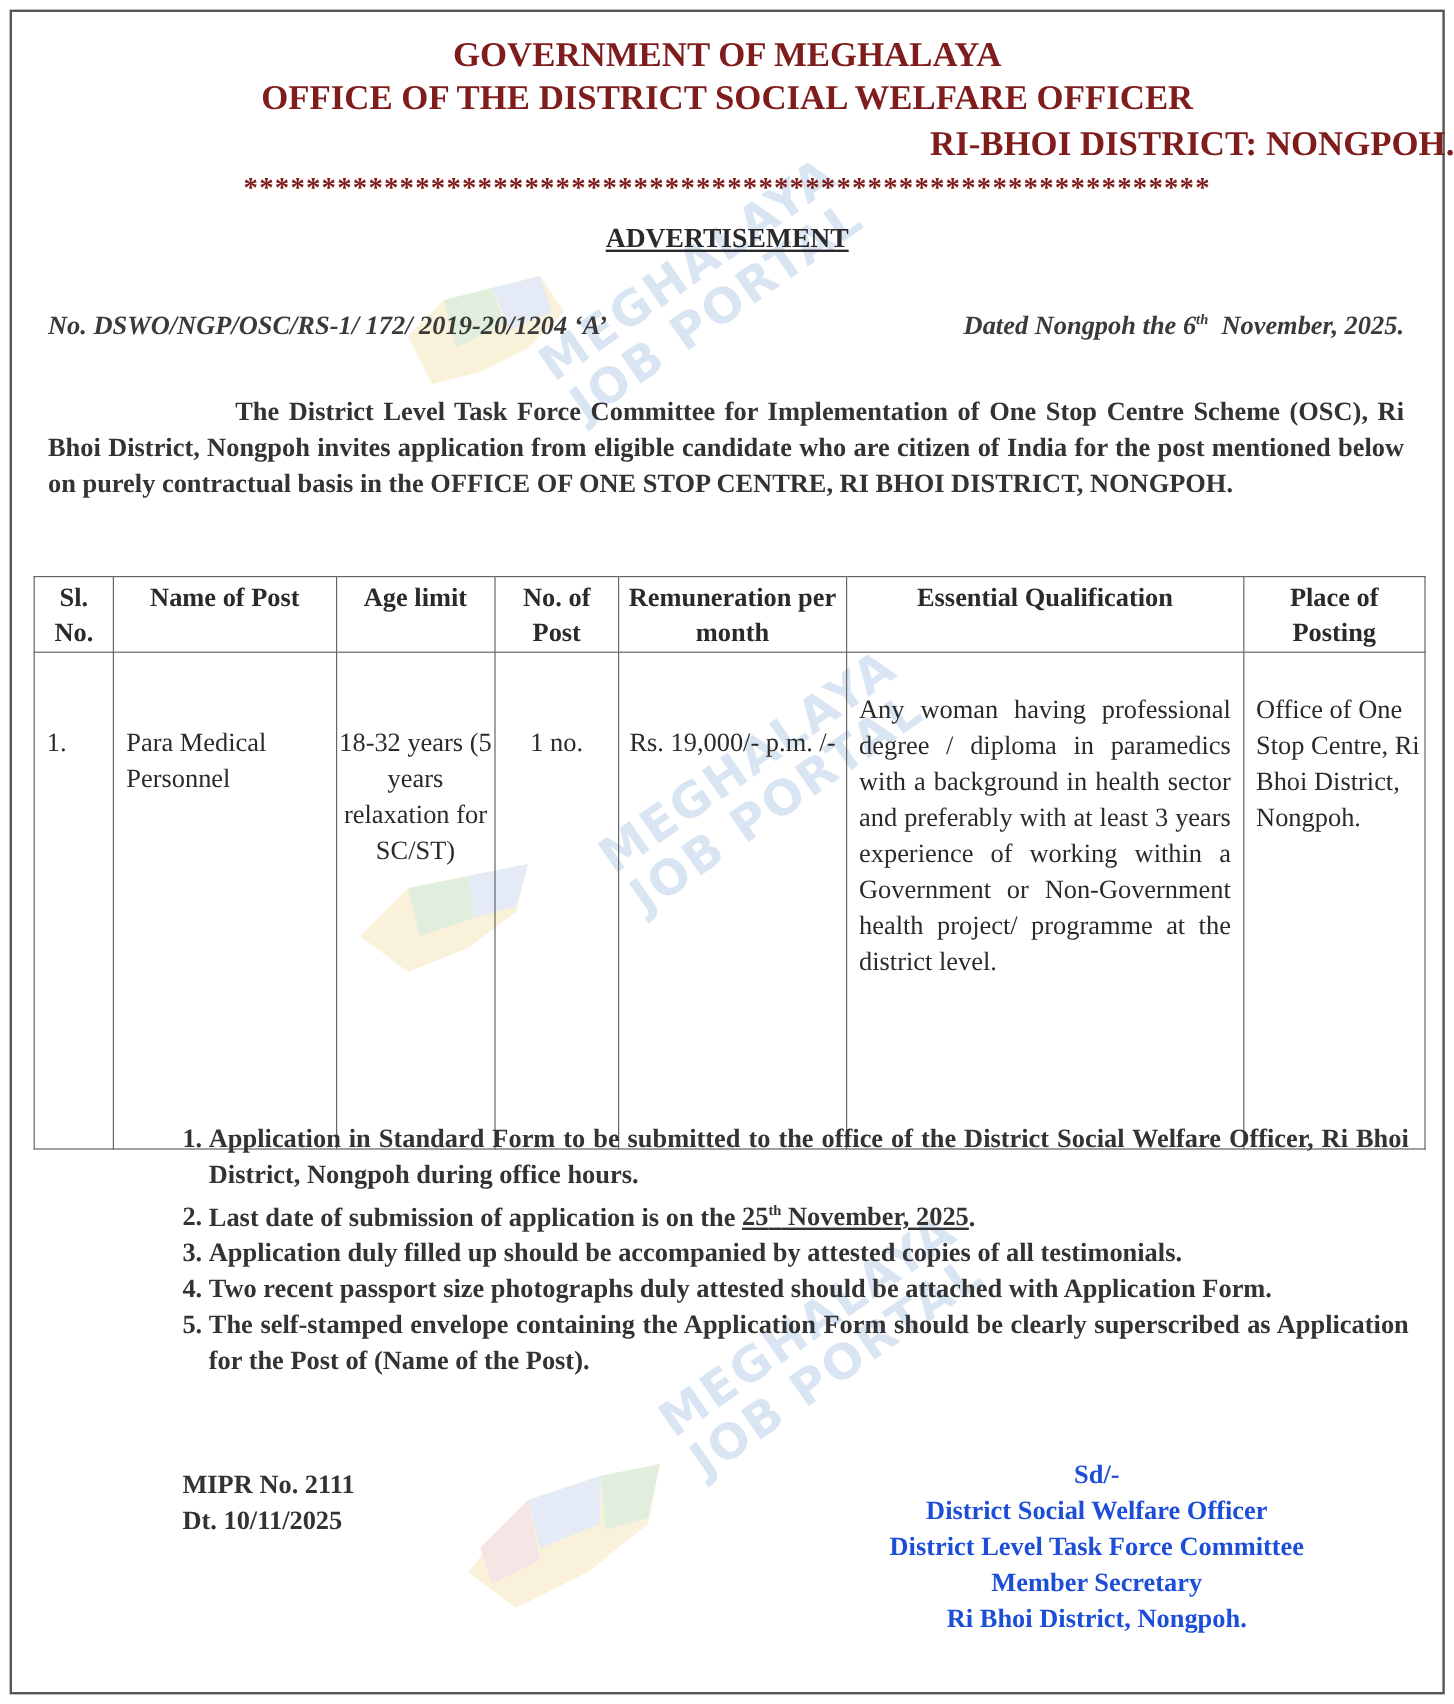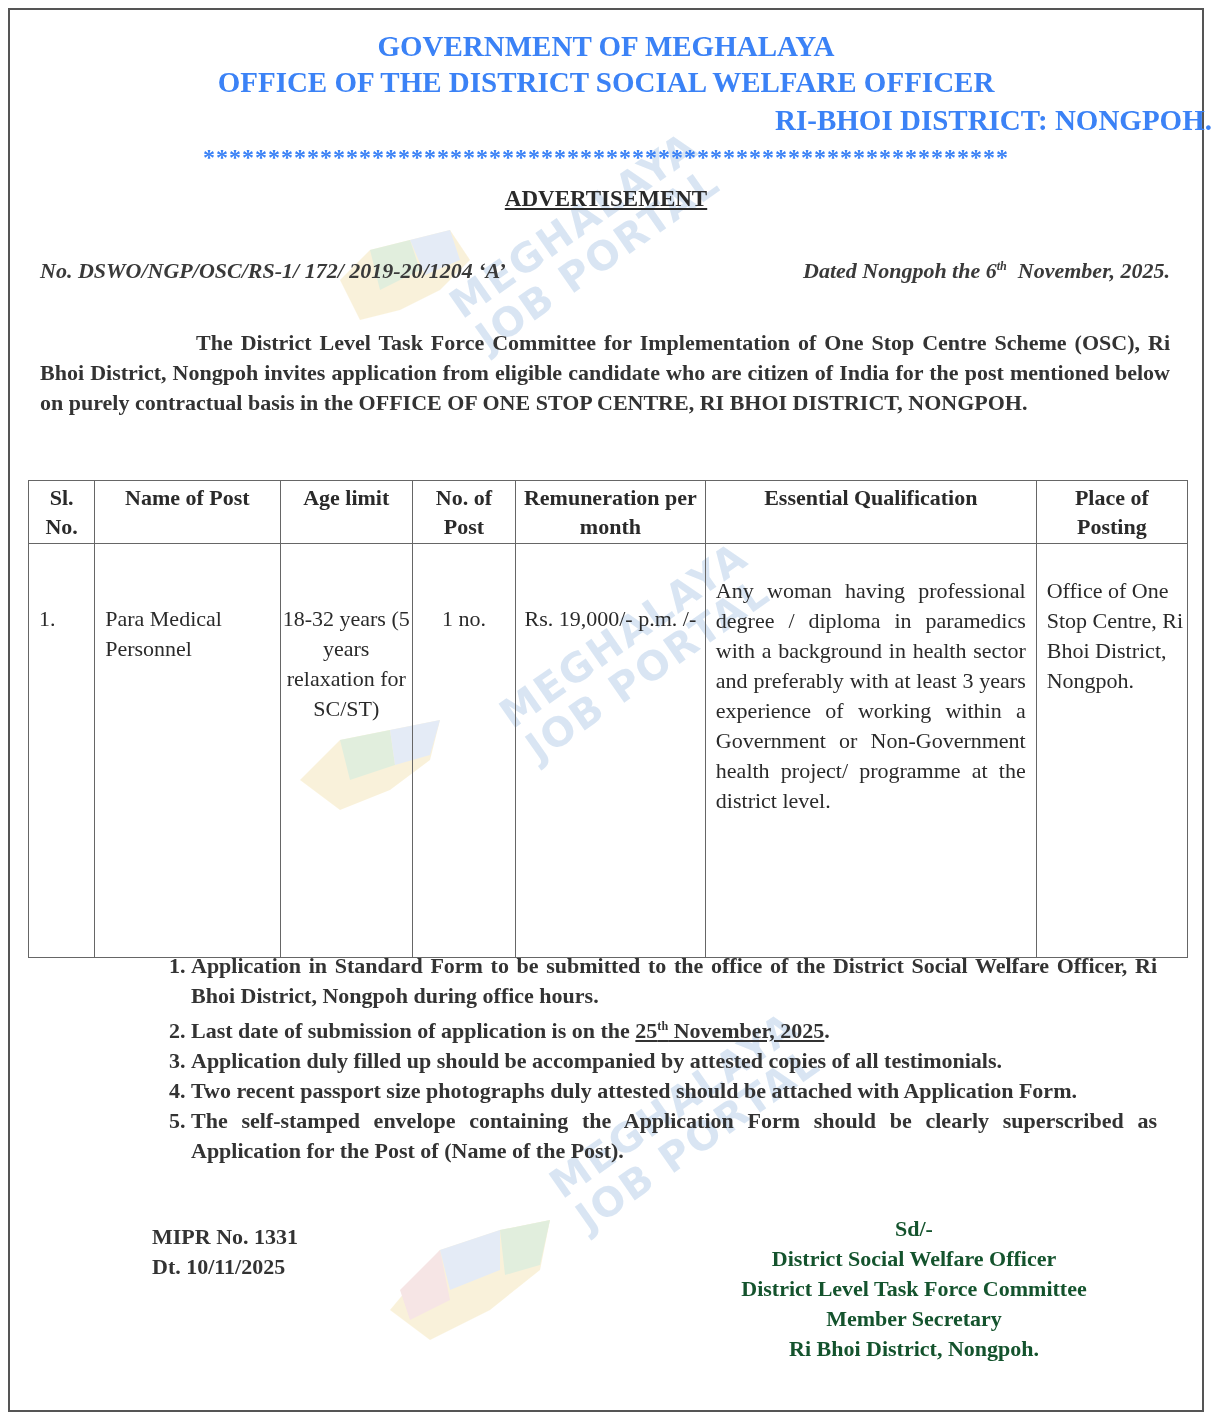--- a/index.html
+++ b/index.html
@@ -1,20 +1,20 @@
 <!DOCTYPE html>
 <html><head>
 <meta charset="utf-8">
 <style>
   html, body { margin:0; padding:0; background:#ffffff; }
   body { width:1212px; height:1420px; position:relative; overflow:hidden; font-family:"Liberation Serif","DejaVu Serif",serif; color:#2a2a2a; }
   .frame { position:absolute; left:8px; top:8px; width:1196px; height:1404px; border:2px solid #555; box-sizing:border-box; }
   .watermark { position:absolute; pointer-events:none; opacity:0.28; }
   .wm-text { font-family:"DejaVu Sans",sans-serif; font-weight:bold; color:#7aa6d6; font-size:40px; transform:rotate(-35deg); letter-spacing:2px; line-height:1.05; text-align:center; }
-  .header { position:absolute; left:0; width:1212px; text-align:center; font-weight:bold; color:#3b82f6; }
+  .header { position:absolute; left:0; width:1212px; text-align:center; font-weight:bold; color:#7f1d1d; }
   .h1 { top:30px; font-size:29px; }
   .h2 { top:66px; font-size:29px; }
   .h3 { top:104px; font-size:29px;text-align:right; }
   .stars { top:144px; font-size:24px; letter-spacing:1px; }
   .adv { position:absolute; top:186px; left:0; width:1212px; text-align:center; font-weight:bold; font-size:23px; }
   .adv span { text-decoration:underline; }
   .refline { position:absolute; top:258px; left:40px; width:1130px; font-style:italic; font-weight:bold; font-size:22px; color:#3a3a3a; }
   .refline .left { position:absolute; left:0; }
   .refline .right { position:absolute; right:0; }
   sup { font-size:0.55em; }
@@ -23,26 +23,26 @@
   table.posts th, table.posts td { border:1.5px solid #666; vertical-align:top; }
   table.posts th { font-weight:bold; height:56px; padding:2px 4px; line-height:29px; }
   table.posts td { height:352px; padding-top:32px; line-height:30px; }
   .c1 { width:60px;border-radius:14px; } .c2 { width:186px; } .c3 { width:128px; } .c4 { width:100px; } .c5 { width:186px; } .c6 { width:344px; } .c7 { width:148px; }
   td.sl { padding-left:10px; text-align:left; padding-top:60px !important; }
   td.post { padding-left:10px; text-align:left; padding-top:60px !important; }
   td.center { text-align:center; padding-top:60px !important; }
   td.qual { text-align:justify; padding-left:10px; padding-right:10px; text-align-last:left; }
   td.place { padding-left:10px; text-align:left; }
   .notes { position:absolute; top:934px; left:134px; width:1040px; font-weight:bold; font-size:22px; line-height:30px; color:#333; }
-  .notes ol { margin:17px; padding-left:40px; }
+  .notes ol { margin:0; padding-left:40px; }
   .notes li { text-align:justify; padding-left:0; }
   .notes li.li5 { text-align-last:left; }
   .notes .u { text-decoration:underline; }
   .mipr { position:absolute; top:1222px; left:152px; font-weight:bold; font-size:22px; line-height:30px; color:#333; }
-  .sign { position:absolute; top:1214px; left:640px; width:548px; text-align:center; font-weight:bold; font-size:22px; line-height:30px; color:#14532d; }
+  .sign { position:absolute; top:1214px; left:640px; width:548px; text-align:center; font-weight:bold; font-size:22px; line-height:30px; color:#1d4ed8; }
 </style>
 </head>
 <body>
 
 <div class="frame"></div>
 
 <div class="watermark" style="left:440px;top:200px;">
   <div class="wm-text">
       <div>MEGHALAYA</div>
       <div>JOB PORTAL</div>
@@ -119,21 +119,21 @@
   <ol>
     <li>Application in Standard Form to be submitted to the office of the District Social Welfare Officer, Ri Bhoi District, Nongpoh during office hours.</li>
     <li><span>Last date of submission of application is on the </span><span class="u"><span>25</span><sup>th</sup><span style="white-space:pre;"> November, 2025</span></span><span>.</span></li>
     <li>Application duly filled up should be accompanied by attested copies of all testimonials.</li>
     <li>Two recent passport size photographs duly attested should be attached with Application Form.</li>
     <li class="li5">The self-stamped envelope containing the Application Form should be clearly superscribed as Application for the Post of (Name of the Post).</li>
   </ol>
 </div>
 
 <div class="mipr">
-  <div>MIPR No. 1331</div>
+  <div>MIPR No. 2111</div>
   <div>Dt. 10/11/2025</div>
 </div>
 
 <div class="sign">
   <div>Sd/-</div>
   <div>District Social Welfare Officer</div>
   <div>District Level Task Force Committee</div>
   <div>Member Secretary</div>
   <div>Ri Bhoi District, Nongpoh.</div>
 </div>

